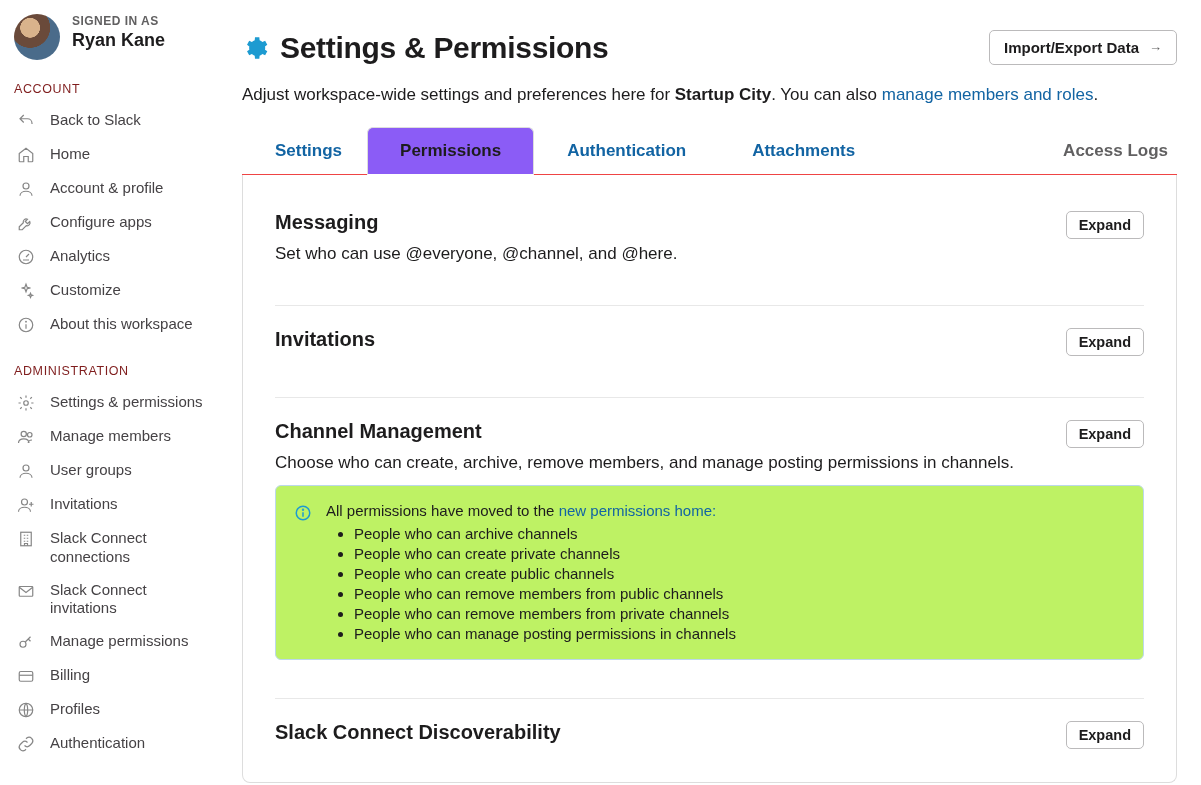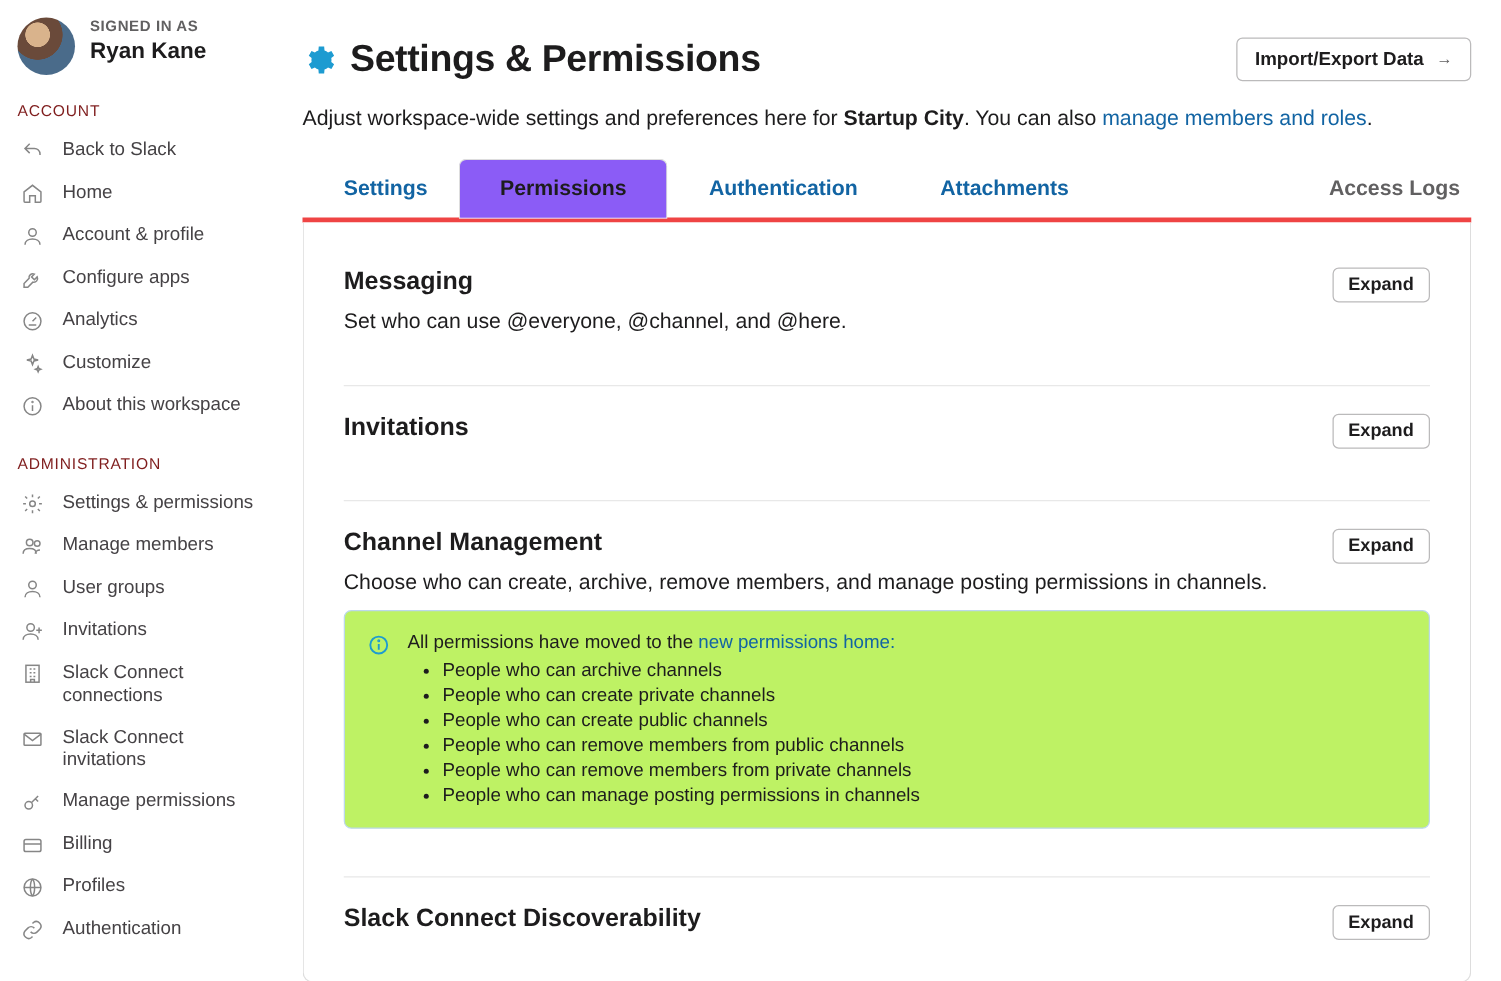--- a/index.html
+++ b/index.html
@@ -20,21 +20,21 @@
 .header-row { display:flex; align-items:center; justify-content:space-between;}
 .title-row { display:flex; align-items:center; gap:12px;}
 .gear-big { width:26px; height:26px; color:#1d9bd1;}
 .gear-big svg{ width:26px;height:26px; fill:#1d9bd1;}
 h1 { font-size: 30px; font-weight:800; letter-spacing:-0.01em;}
 .btn { border:1px solid #bbbabb; background:#fff; border-radius:5px; padding:8px 14px; font-size:15px; font-weight:600; color:#1d1c1d; cursor:pointer; display:inline-flex; align-items:flex-start; gap:10px;}
 .btn-small { font-size:14.5px; font-weight:700; padding:5px 12px;}
 .subtitle { margin-top:20px; font-size:17px; color:#1d1c1d;}
 .subtitle .ws { font-weight:700;}
 .link { color:#1264a3; cursor:pointer;}
-.tabs { display:flex; align-items:flex-start; margin-top:22px; border-bottom:4px solid #ef4444; gap:0; padding-left:20px;}
+.tabs { display:flex; align-items:flex-start; margin-top:22px; border-bottom:1px solid #ef4444; gap:0; padding-left:20px;}
 .tab { padding:13px 32px 13px 32px; font-size:17px; font-weight:600; color:#1264a3; cursor:pointer; border:1px solid transparent; border-bottom:none; position:relative;}
 .tab:first-child{padding-left:12px; padding-right:24px;}
 .tab.active { color:#1d1c1d; background:#8b5cf6; border:1px solid #ddd; border-bottom:1px solid #fff; border-radius:6px 6px 0 0; margin-bottom:-1px;}
 .tab.logs { margin-left:auto; color:#616061; font-weight:600; padding-right:8px;}
 .panel { border:1px solid #ddd; border-top:none; border-radius:0 0 8px 8px; background:#fff; padding: 36px 32px 10px 32px;}
 .section { padding-bottom:20px;}
 .sec-head { display:flex; justify-content:space-between; align-items:flex-start; gap:8px;}
 .sec-title { font-size:20px; font-weight:800; margin-bottom:8px;}
 .sec-desc { font-size:17px; color:#1d1c1d; line-height:1.45;}
 hr.div { border:none; border-top:1px solid #e8e8e8; margin:18px 0 22px;}

